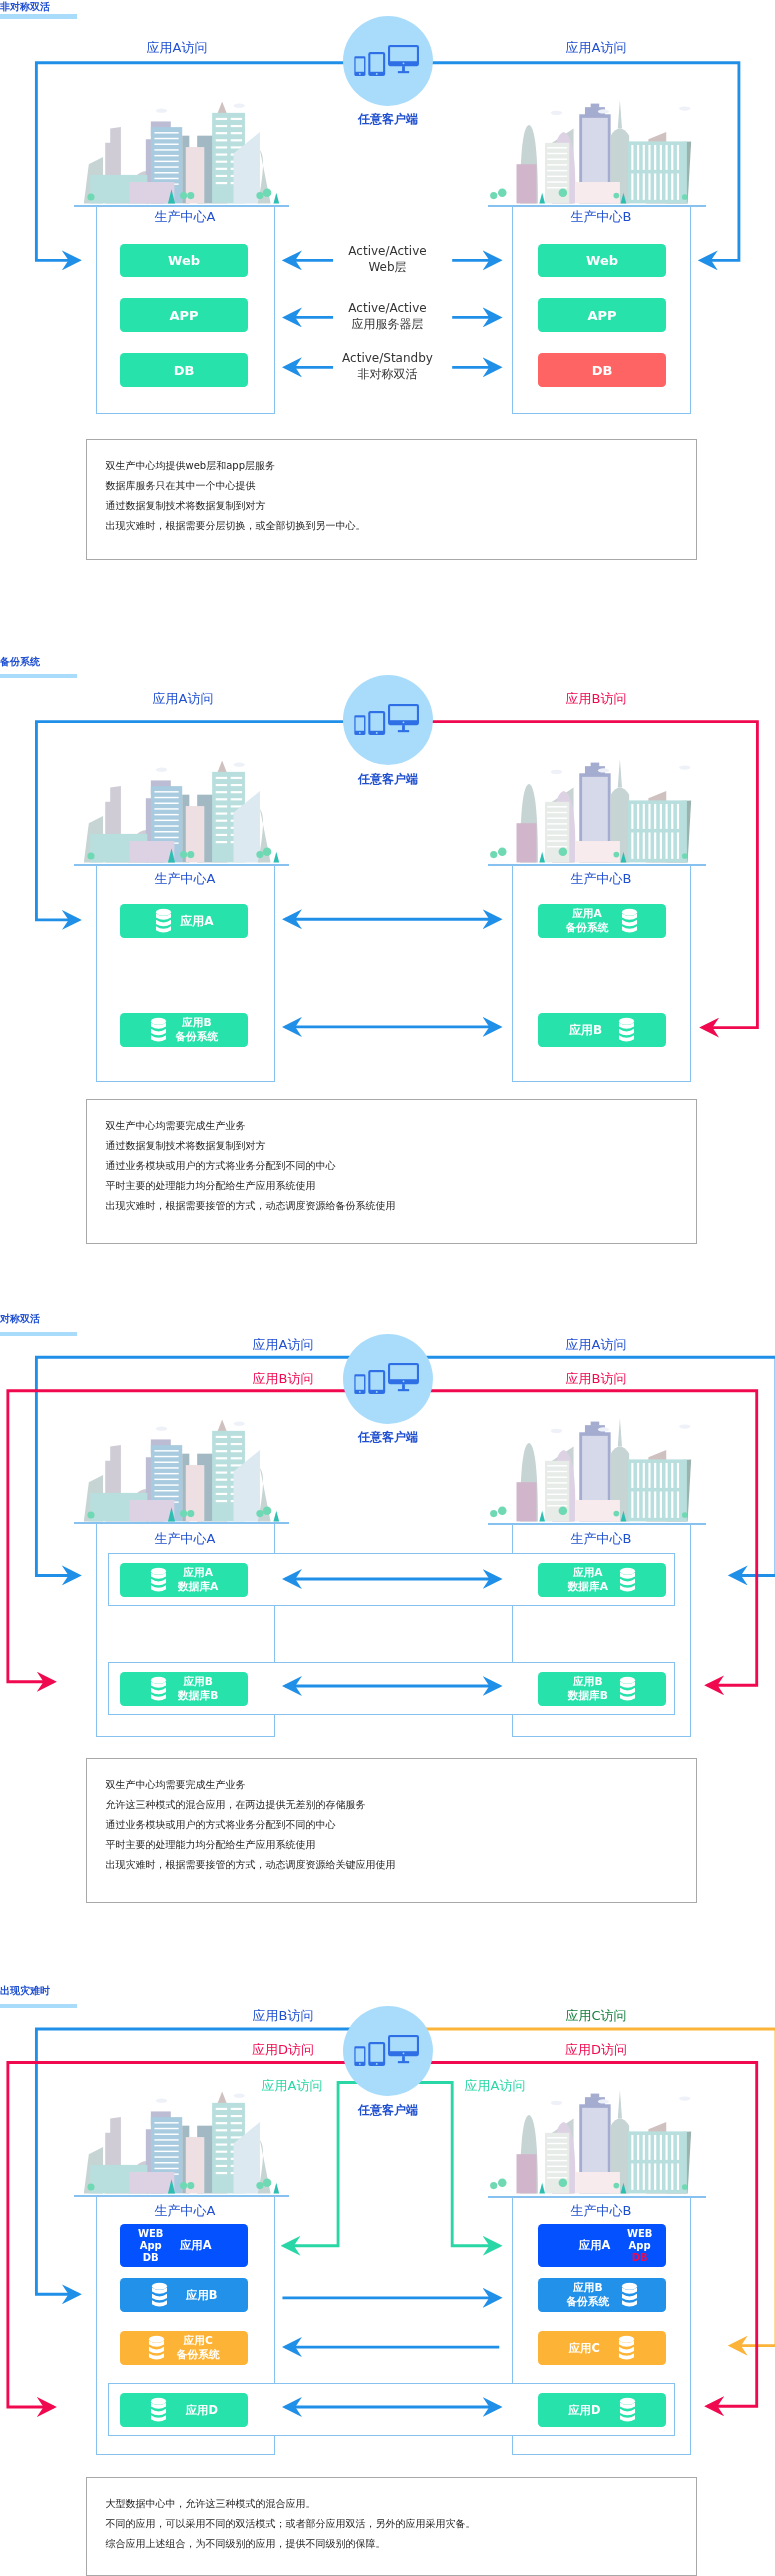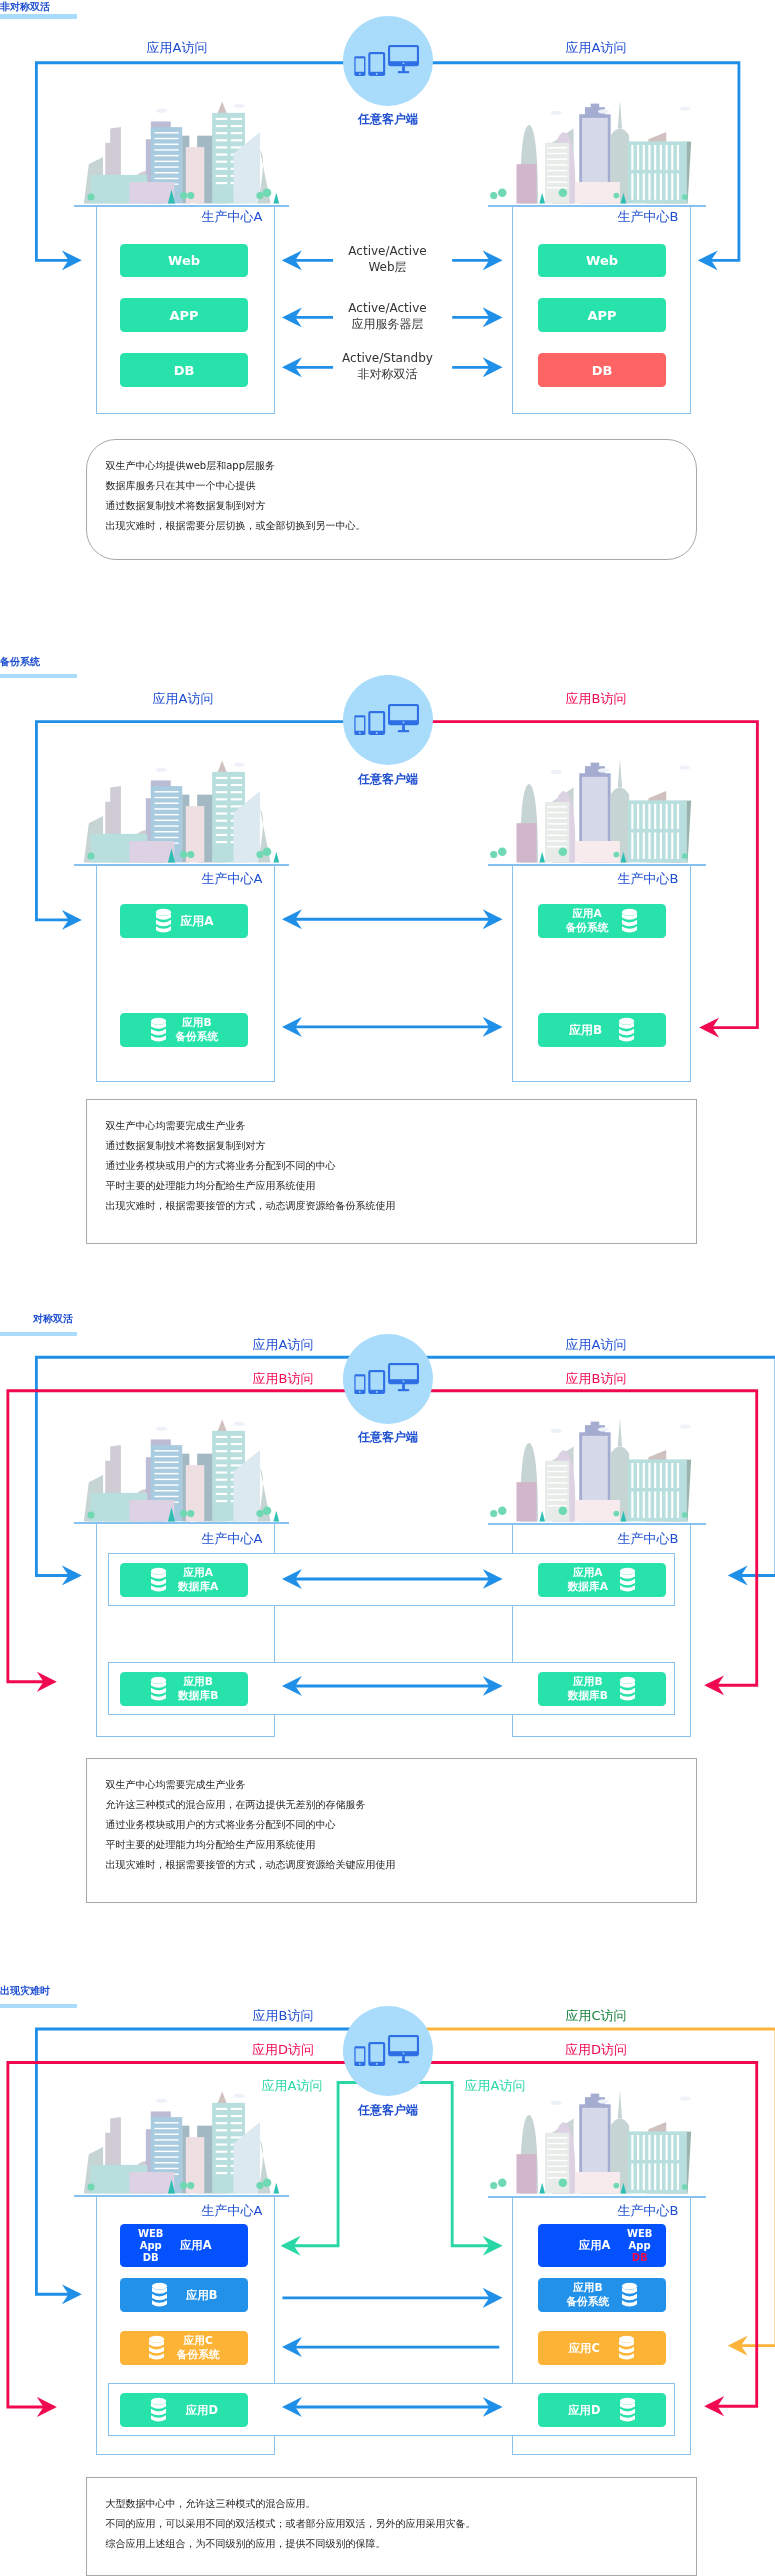--- a/index.html
+++ b/index.html
@@ -7,21 +7,21 @@
   .sec-title{position:absolute;left:0;font-size:10px;font-weight:bold;color:#1f4fd1;letter-spacing:0px;}
   .sec-bar{position:absolute;left:0;height:4.3px;background:#a9dcfb;}
   .lbl{position:absolute;font-size:13px;font-weight:normal;text-align:center;width:114px;white-space:nowrap;}
   .blue-t{color:#1f4fd1;}
   .red-t{color:#f0094f;}
   .orange-t{color:#15803d;}
   .green-t{color:#28d7a5;}
   .client{position:absolute;width:90px;height:90px;border-radius:50%;background:#a9dcfb;}
   .client-label{position:absolute;width:114px;text-align:center;font-size:12px;font-weight:bold;color:#1f4fd1;}
   .center-col{position:absolute;border:1.4px solid #86c1ef;border-top:none;box-sizing:border-box;background:transparent;}
-  .center-name{position:absolute;width:178px;text-align:center;font-size:13px;color:#1f4fd1;margin-left:47px;}
+  .center-name{position:absolute;width:178px;text-align:center;font-size:13px;color:#1f4fd1;}
   .ground{position:absolute;height:2.1px;background:#86c1ef;}
   .box{position:absolute;border-radius:4.3px;color:#ffffff;box-sizing:border-box;display:flex;align-items:center;justify-content:center;font-size:13px;font-weight:bold;}
   .g{background:#28e2ac;}
   .r{background:#ff6464;}
   .db{background:#0451ff;}
   .lb{background:#2291e9;}
   .o{background:#fdb436;}
   .box .txt{text-align:center;line-height:14.3px;font-size:10.7px;}
   .mid-label{position:absolute;width:157px;text-align:center;font-size:12px;color:#333333;line-height:15.7px;}
   .desc{position:absolute;left:86px;width:611px;border:1.4px solid #a8a8a8;box-sizing:border-box;background:#fff;padding:18.5px 0 0 18.5px;}
@@ -256,21 +256,21 @@
     </div>
   <div class="mid-label" style="left:309px;top:301px;">
       <div>Active/Active</div>
       <div>应用服务器层</div>
     </div>
   <div class="mid-label" style="left:309px;top:351px;">
       <div>Active/Standby</div>
       <div>非对称双活</div>
     </div>
 
-  <div class="desc" style="top:439px;height:121px;border-radius:30px;">
+  <div class="desc" style="top:439px;height:121px;">
     <p>双生产中心均提供web层和app层服务</p>
     <p>数据库服务只在其中一个中心提供</p>
     <p>通过数据复制技术将数据复制到对方</p>
     <p>出现灾难时，根据需要分层切换，或全部切换到另一中心。</p>
   </div>
 </div>
 
 <div>
   <div class="sec-title" style="top:655px;">备份系统</div>
   <div class="sec-bar" style="top:674px;width:77px;"></div>
@@ -340,21 +340,21 @@
   <div class="desc" style="top:1099px;height:145px;">
     <p>双生产中心均需要完成生产业务</p>
     <p>通过数据复制技术将数据复制到对方</p>
     <p>通过业务模块或用户的方式将业务分配到不同的中心</p>
     <p>平时主要的处理能力均分配给生产应用系统使用</p>
     <p>出现灾难时，根据需要接管的方式，动态调度资源给备份系统使用</p>
   </div>
 </div>
 
 <div>
-  <div class="sec-title" style="top:1312px;padding-left:33px;">对称双活</div>
+  <div class="sec-title" style="top:1312px;">对称双活</div>
   <div class="sec-bar" style="top:1332px;width:77px;"></div>
 
   <svg class="overlay" width="776" height="1783" style="top:0" viewBox="0 0 1088 2500">
     <polyline points="544,1903 51,1903 51,2209 110,2209" fill="none" stroke="#1f8fe8" stroke-width="4" marker-end="url(#ab)"></polyline>
     <polyline points="544,1903 1088,1903 1088,2209 1025,2209" fill="none" stroke="#1f8fe8" stroke-width="4" marker-end="url(#ab)"></polyline>
     <polyline points="544,1950 11,1950 11,2358 75,2358" fill="none" stroke="#f0094f" stroke-width="4" marker-end="url(#ar)"></polyline>
     <polyline points="544,1950 1061,1950 1061,2363 992,2363" fill="none" stroke="#f0094f" stroke-width="4" marker-end="url(#ar)"></polyline>
     <line x1="400" y1="2214" x2="700" y2="2214" stroke="#1f8fe8" stroke-width="4" marker-start="url(#ab)" marker-end="url(#ab)"></line>
     <line x1="400" y1="2364" x2="700" y2="2364" stroke="#1f8fe8" stroke-width="4" marker-start="url(#ab)" marker-end="url(#ab)"></line>
   </svg>

